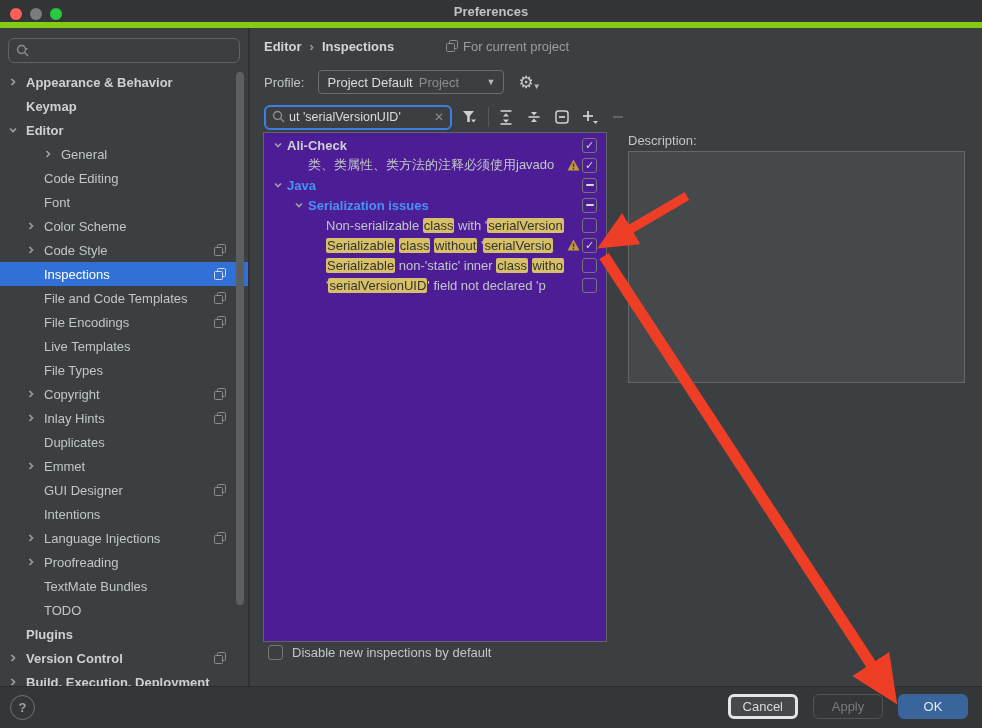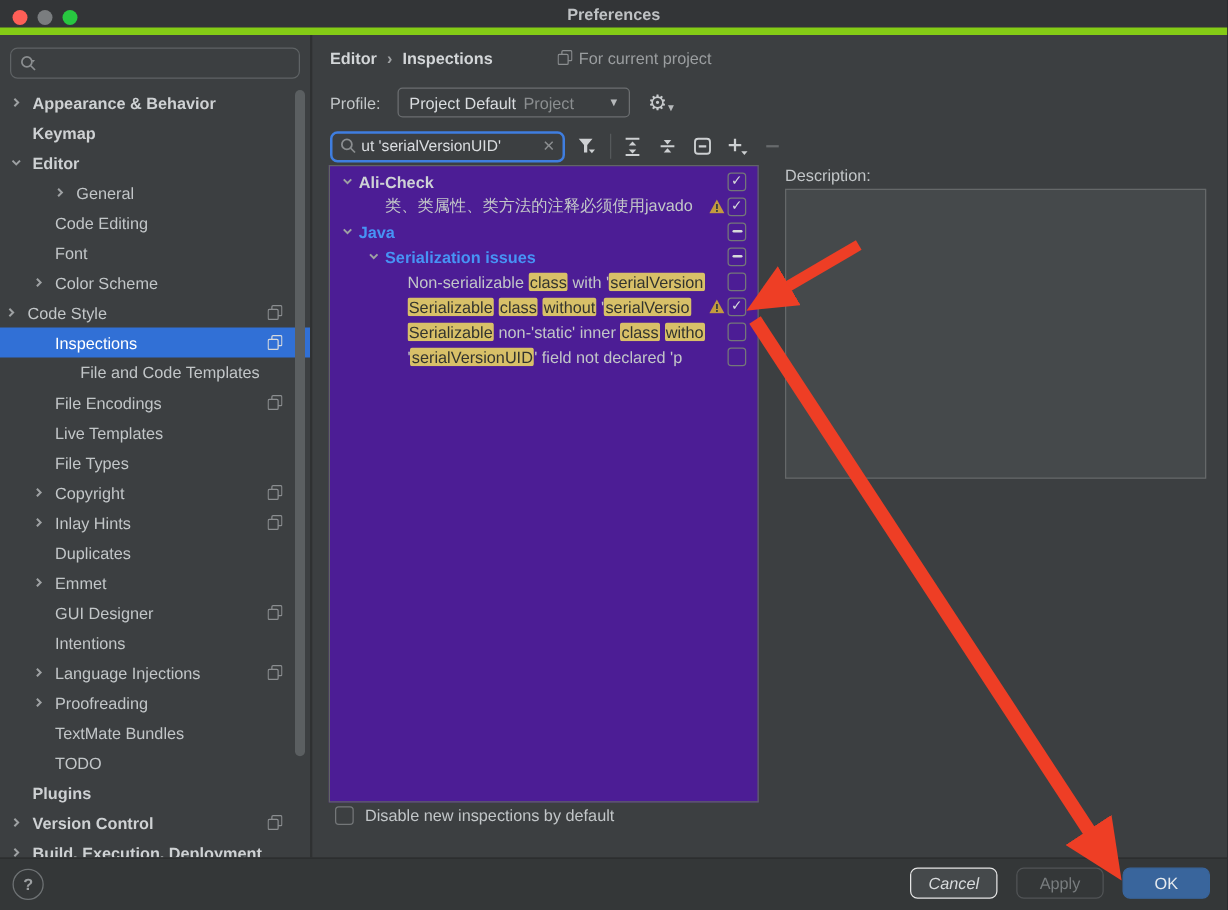--- a/index.html
+++ b/index.html
@@ -86,21 +86,21 @@
 
   
   .footer { position:absolute; left:0; top:686px; width:982px; height:42px; background:#343738;
             border-top:1px solid #2a2c2d; }
   .help-circle { position:absolute; left:10px; top:8px; width:25px; height:25px; border-radius:50%;
                  border:1px solid #6f7375; color:#9da0a2; display:flex; align-items:center;
                  justify-content:center; font-weight:bold; font-size:13px; }
   .btns { position:absolute; right:14px; top:7px; display:flex; gap:15px; }
   .btn { min-width:70px; height:25px; border-radius:6px; display:flex; align-items:center;
          justify-content:center; padding:0 12px; }
-  .btn.normal { background:#45494b; border:1px solid #e5e5e5; color:#d8dbdd;font-style:italic; }
+  .btn.normal { background:#45494b; border:3px solid #e5e5e5; color:#d8dbdd; }
   .btn.disabled { background:transparent; border:1px solid #515456; color:#787c7e; }
   .btn.primary { background:#39659c; border:1px solid #39659c; color:#e6eaee; }
 
   .arrows { position:absolute; left:0; top:0; pointer-events:none; }
   svg { display:block; }
 </style>
 </head>
 <body>
 
 <div class="window">
@@ -167,21 +167,21 @@
         </div>
         <div class="side-item" style="padding-left: 22px;">
           <span class="chev-slot">
             <svg width="10" height="10" viewBox="0 0 10 10">
               <path d="M3.5 2 L6.5 5 L3.5 8" fill="none" stroke="#9ea1a3" stroke-width="1.6"></path>
             </svg>
           </span>
           <span class="lbl">Color Scheme</span>
           <span class="spacer"></span>
         </div>
-        <div class="side-item" style="">
+        <div class="side-item" style="padding-left: 22px;">
           <span class="chev-slot">
             <svg width="10" height="10" viewBox="0 0 10 10">
               <path d="M3.5 2 L6.5 5 L3.5 8" fill="none" stroke="#9ea1a3" stroke-width="1.6"></path>
             </svg>
           </span>
           <span class="lbl">Code Style</span>
           <span class="spacer"></span>
           <svg class="pp-icon" width="12" height="12" viewBox="0 0 12 12" style="margin-right: 14px;">
             <rect class="back" x="3.5" y="0.5" width="8" height="8" rx="1"></rect>
             <rect class="front" x="0.5" y="3.5" width="8" height="8" rx="1"></rect>
@@ -189,21 +189,21 @@
         </div>
         <div class="side-item selected" style="padding-left: 22px;">
           <span class="chev-slot"></span>
           <span class="lbl">Inspections</span>
           <span class="spacer"></span>
           <svg class="pp-icon" width="12" height="12" viewBox="0 0 12 12" style="margin-right: 14px;">
             <rect class="back" x="3.5" y="0.5" width="8" height="8" rx="1"></rect>
             <rect class="front" x="0.5" y="3.5" width="8" height="8" rx="1"></rect>
           </svg>
         </div>
-        <div class="side-item" style="padding-left: 32px; flex-direction: column;">
+        <div class="side-item" style="padding-left: 22px;">
           <span class="chev-slot"></span>
           <span class="lbl">File and Code Templates</span>
           <span class="spacer"></span>
           <svg class="pp-icon" width="12" height="12" viewBox="0 0 12 12" style="margin-right: 14px;">
             <rect class="back" x="3.5" y="0.5" width="8" height="8" rx="1"></rect>
             <rect class="front" x="0.5" y="3.5" width="8" height="8" rx="1"></rect>
           </svg>
         </div>
         <div class="side-item" style="padding-left: 22px;">
           <span class="chev-slot"></span>

